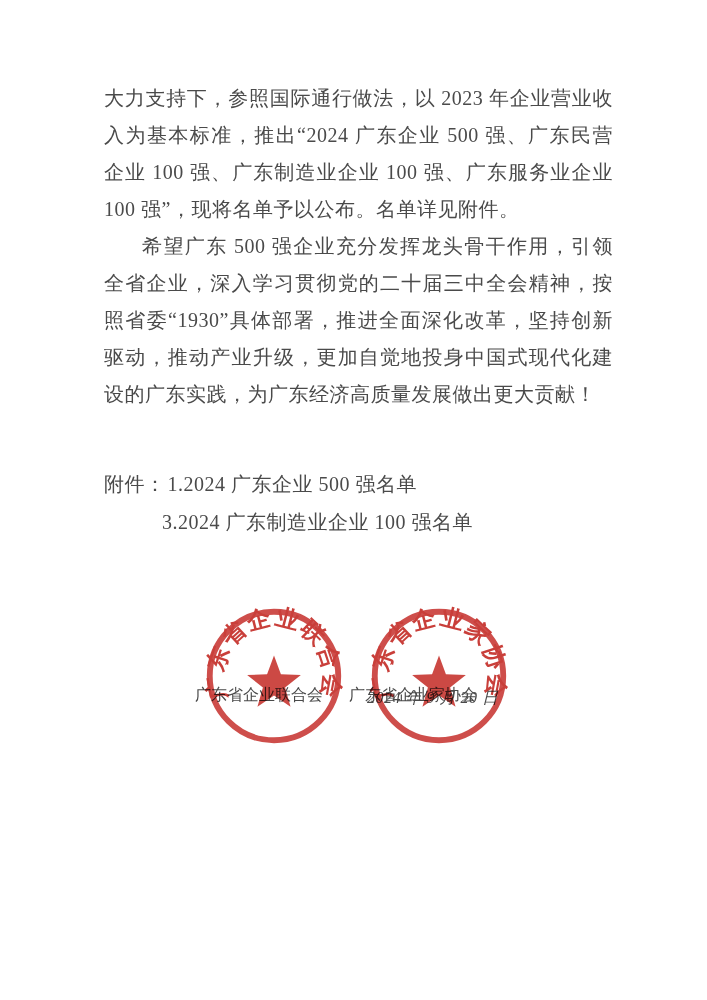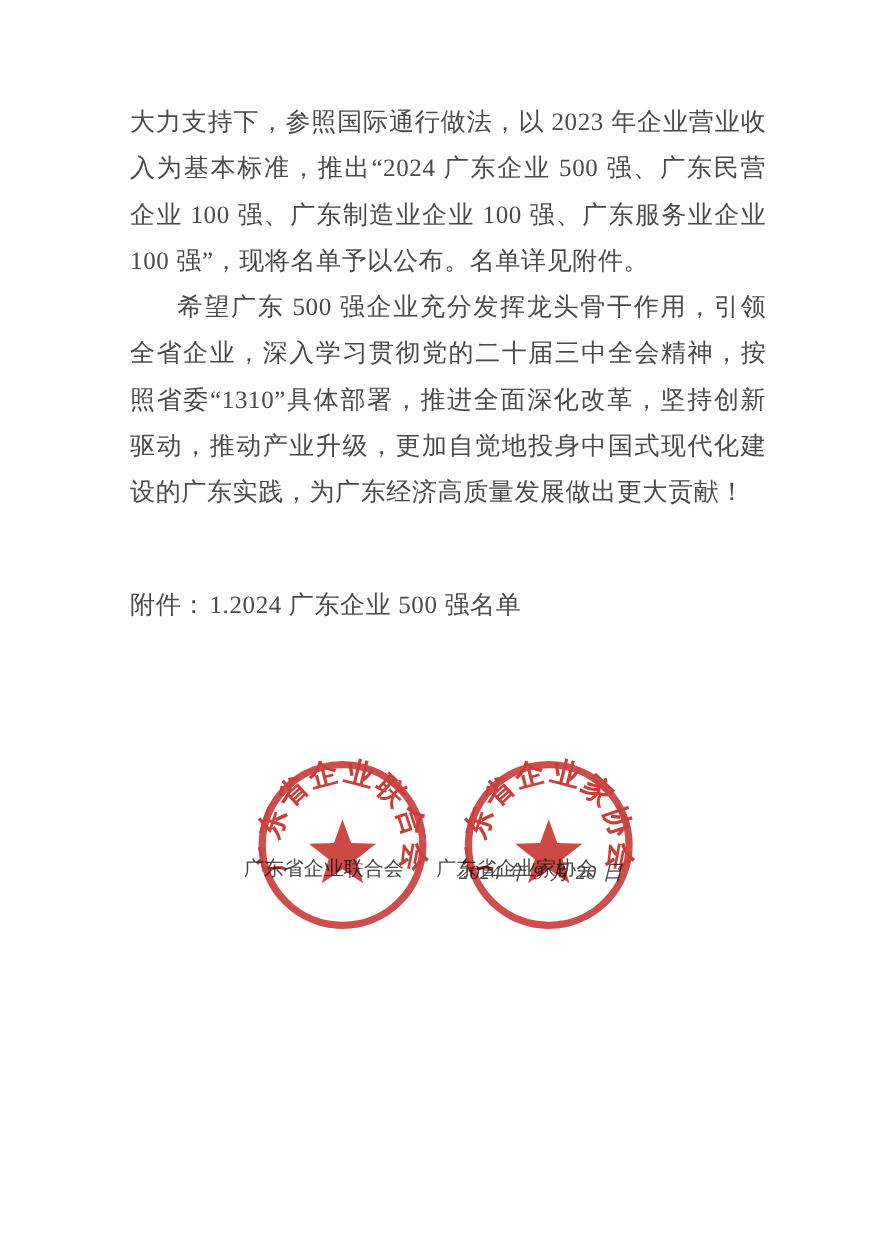--- a/index.html
+++ b/index.html
@@ -77,25 +77,26 @@
     font-weight: bold;
   }
 </style>
 </head>
 <body>
 
 <div class="page">
 
   <div class="body-text">
     <p>大力支持下，参照国际通行做法，以 2023 年企业营业收入为基本标准，推出“2024 广东企业 500 强、广东民营企业 100 强、广东制造业企业 100 强、广东服务业企业 100 强”，现将名单予以公布。名单详见附件。</p>
-    <p class="indented">希望广东 500 强企业充分发挥龙头骨干作用，引领全省企业，深入学习贯彻党的二十届三中全会精神，按照省委“1310”具体部署，推进全面深化改革，坚持创新驱动，推动产业升级，更加自觉地投身中国式现代化建设的广东实践，为广东经济高质量发展做出更大贡献！</p>
+    <p class="indented">希望广东 500 强企业充分发挥龙头骨干作用，引领全省企业，深入学习贯彻党的二十届三中全会精神，按照省委“1930”具体部署，推进全面深化改革，坚持创新驱动，推动产业升级，更加自觉地投身中国式现代化建设的广东实践，为广东经济高质量发展做出更大贡献！</p>
   </div>
 
   <div class="attachments">
     <div class="att-row"><span class="att-label">附件：</span><span>1.2024 广东企业 500 强名单</span></div>
+    <div class="att-row cont">3.2024 广东制造业企业 100 强名单</div>
   </div>
 
   <div class="sig-orgs"><span>广东省企业联合会</span><span class="org-gap"></span><span>广东省企业家协会</span></div>
 
   <div class="sig-date">2024 年 9 月 20 日</div>
 
   <svg class="seal" style="left:201px; top:601px;" width="146" height="150" viewBox="0 0 150 150">
     <defs>
       <path id="arcL" d="M 32.4 104.8 A 52 52 0 1 1 117.6 104.8" fill="none"></path>
     </defs>

